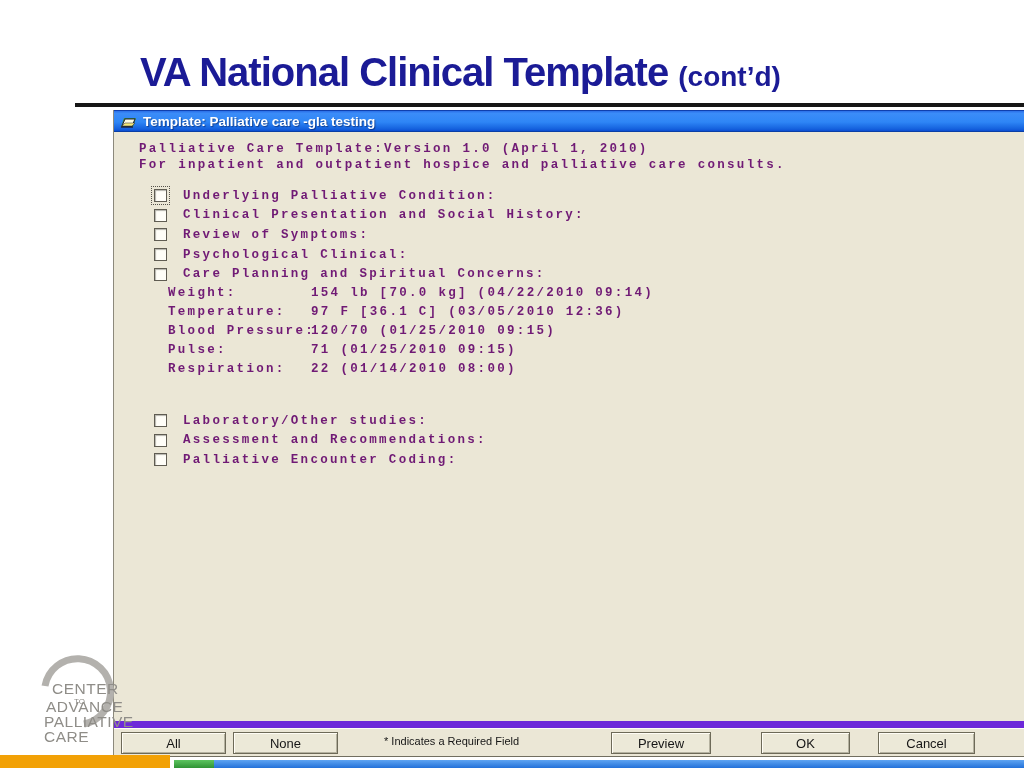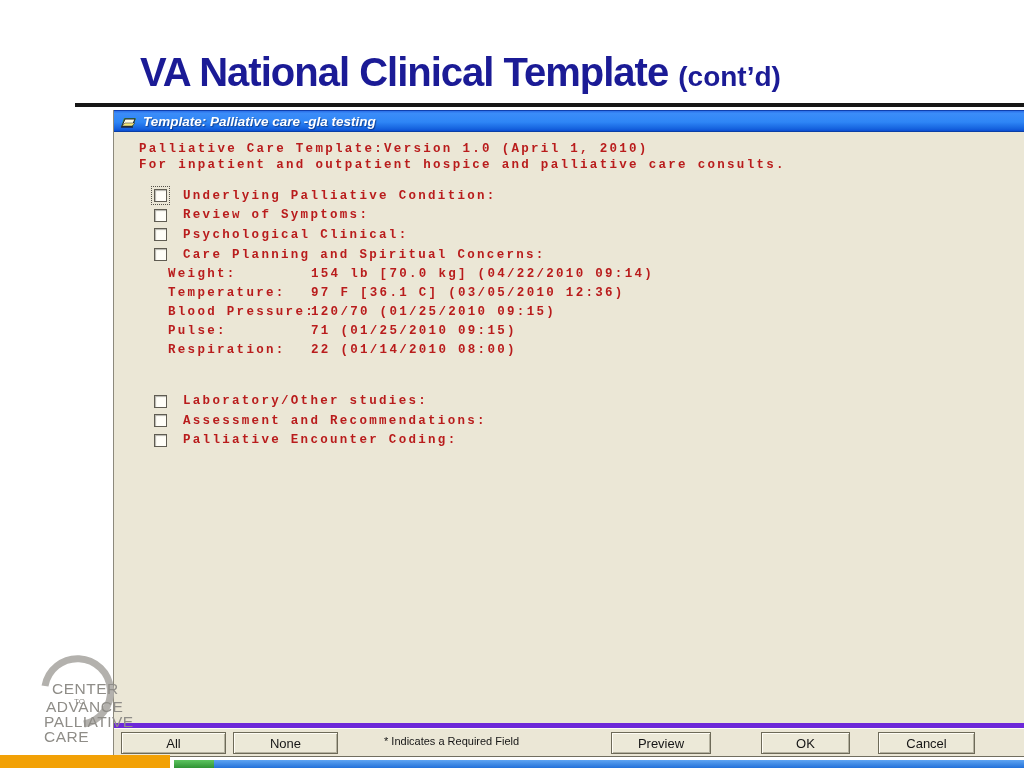--- a/index.html
+++ b/index.html
@@ -21,47 +21,47 @@
     box-sizing:border-box;
   }
   .titlebar{
     position:absolute;left:0;top:0;right:0;height:22px;
     background:linear-gradient(180deg,#2b6fe8 0%,#3b8cf8 12%,#2e86f6 55%,#1461de 90%,#0b4ed2 100%);
     border-top:1px solid #0f3fae;border-bottom:1px solid #0a3fa6;
     display:flex;align-items:center;box-sizing:border-box;padding-left:6px;
   }
   .titlebar-text{
     color:#ffffff;font-weight:bold;font-size:13.5px;margin-left:6px;
-    text-shadow:1px 1px 1px rgba(0,0,40,.45);white-space:nowrap;font-style:italic;
+    text-shadow:1px 1px 1px rgba(0,0,40,.45);white-space:nowrap;
   }
   .content{position:absolute;left:0;top:22px;right:0;bottom:28px;overflow:hidden;}
   .mono{
     font-family:"Liberation Mono","DejaVu Sans Mono",monospace;
-    font-size:12.5px;font-weight:bold;color:#b91c1c;letter-spacing:2.3px;
+    font-size:12.5px;font-weight:bold;color:#701a75;letter-spacing:2.3px;
     white-space:nowrap;
   }
   .intro{margin:9px 0 0 25px;}
   .intro div{line-height:16px;}
   .cb-group1{margin-top:13px;}
   .cb-row{display:flex;align-items:center;height:19.6px;margin-left:28px;padding-left:12px;}
   .checkbox{
     width:13px;height:13px;flex:0 0 13px;background:#fffef8;
     border:1px solid #5f5c52;box-sizing:border-box;
     box-shadow:inset 1px 1px 1px rgba(90,90,80,.45);
     margin-right:16px;
   }
   .checkbox.focused{outline:1px dotted #55524a;outline-offset:2px;}
   .vitals{margin-left:54px;}
   .vital-row{display:flex;height:19px;align-items:center;}
   .vital-label{width:143px;flex:0 0 143px;font-family:Liberation Mono, monospace;}
   .cb-group2{margin-top:32px;}
   
   .footer{
     position:absolute;left:0;right:0;bottom:0;height:28px;
-    border-top:5px solid #6d28d9;box-shadow:inset 0 1px 0 #fffef5;
+    border-top:7px solid #6d28d9;box-shadow:inset 0 1px 0 #fffef5;
     background:#ebe7d6;
   }
   .btn{
     position:absolute;top:4px;height:22px;background:#ece9d8;
     border:1px solid #6d6a58;box-sizing:border-box;
     box-shadow:inset 1px 1px 0 #fffdf5, inset -1px -1px 0 #b5b2a0;
     font-family:"Liberation Sans",sans-serif;font-size:13px;color:#161616;
     display:flex;align-items:center;justify-content:center;padding:0;cursor:default;
   }
   .btn-all{left:7px;width:105px;}
@@ -101,20 +101,24 @@
   <div class="content">
     <div class="intro mono">
       <div>Palliative Care Template:Version 1.0 (April 1, 2010)</div>
       <div>For inpatient and outpatient hospice and palliative care consults.</div>
     </div>
 
     <div class="cb-group1">
       <div class="cb-row">
         <span class="checkbox focused"></span>
         <span class="mono">Underlying Palliative Condition:</span>
+      </div>
+      <div class="cb-row">
+        <span class="checkbox"></span>
+        <span class="mono">Clinical Presentation and Social History:</span>
       </div>
       <div class="cb-row">
         <span class="checkbox"></span>
         <span class="mono">Review of Symptoms:</span>
       </div>
       <div class="cb-row">
         <span class="checkbox"></span>
         <span class="mono">Psychological Clinical:</span>
       </div>
       <div class="cb-row">

